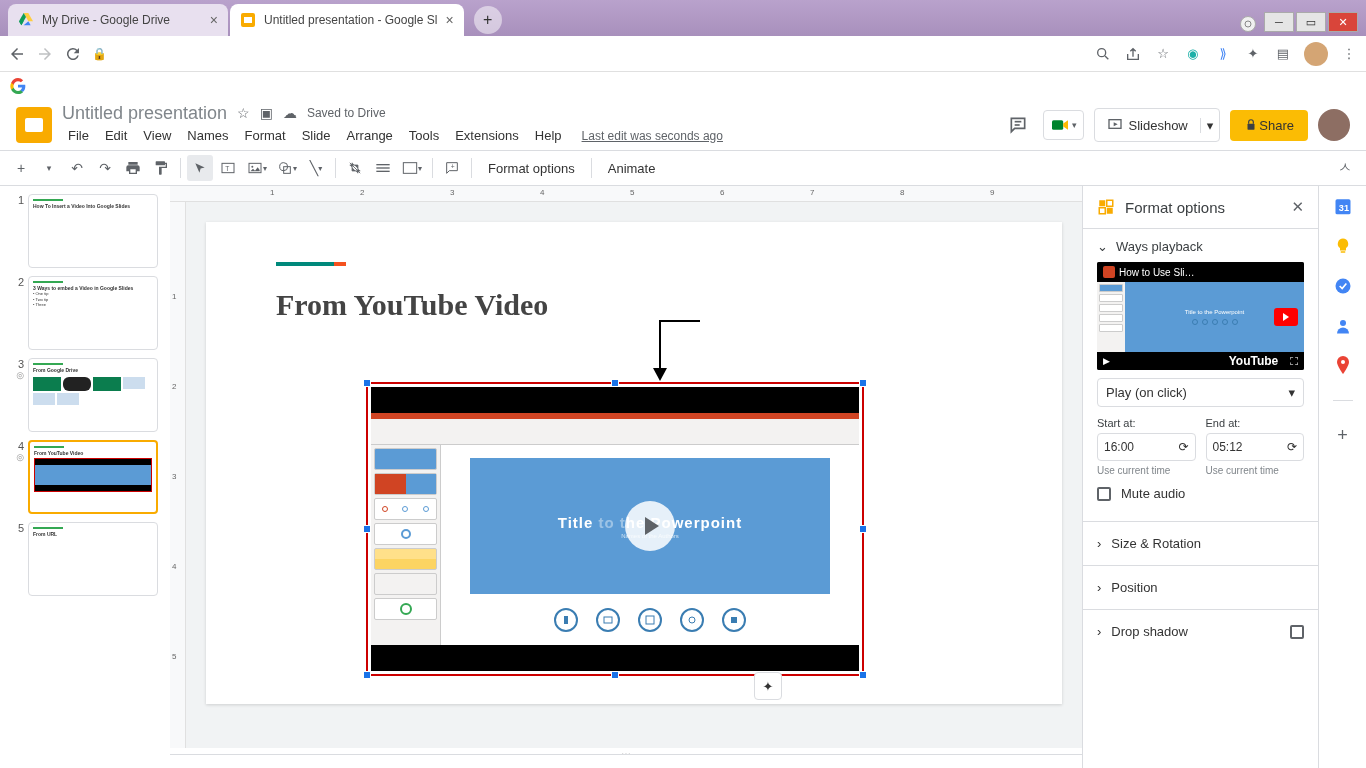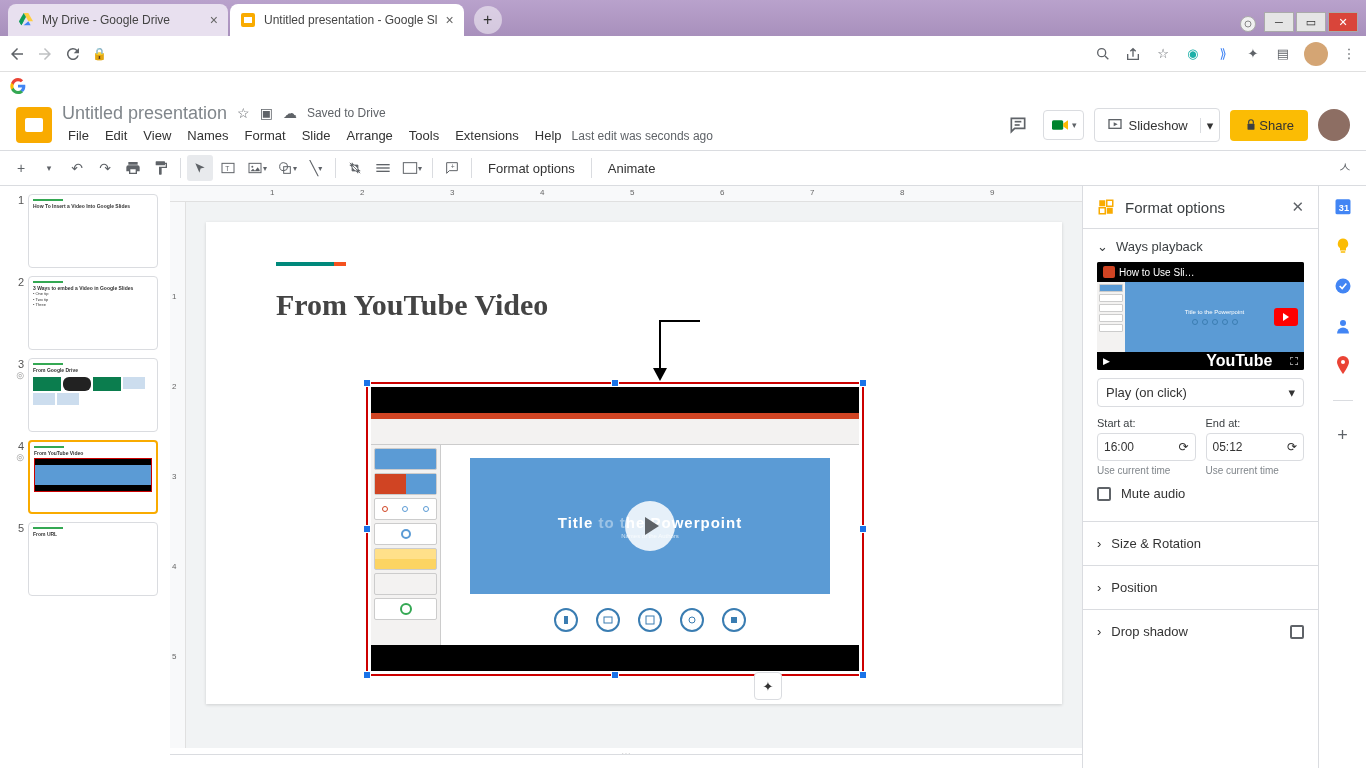--- a/index.html
+++ b/index.html
@@ -44,21 +44,21 @@
 .meet-btn { border: 1px solid #dadce0; border-radius: 4px; padding: 0 6px; width: auto; }
 .slideshow-btn { display: flex; align-items: center; border: 1px solid #dadce0; border-radius: 4px; height: 34px; }
 .slideshow-main { padding: 0 12px; display: flex; align-items: center; gap: 6px; }
 .slideshow-caret { border-left: 1px solid #dadce0; padding: 0 6px; }
 .share-btn { background: #fbbc04; border-radius: 4px; padding: 8px 14px; font-weight: 500; display: flex; align-items: center; gap: 1px; }
 .profile-avatar { width: 32px; height: 32px; border-radius: 50%; background: #8d6e63; }
 
 
 .menu-bar { height: 24px; display: flex; align-items: center; padding: 0 16px 0 62px; gap: 4px; font-size: 13px; }
 .menu-item { padding: 2px 6px; }
-.last-edit { color: #5f6368; font-size: 12px; }
+.last-edit { text-decoration: underline; color: #5f6368; font-size: 12px; margin-left: 10px; }
 
 
 .toolbar { height: 36px; border-top: 1px solid #dadce0; border-bottom: 1px solid #dadce0; display: flex; align-items: center; padding: 0 8px; gap: 2px; }
 .tool-btn { min-width: 26px; height: 26px; display: flex; align-items: center; justify-content: center; color: #5f6368; font-size: 14px; border-radius: 3px; padding: 0 4px; }
 .tool-sep { width: 1px; height: 20px; background: #dadce0; margin: 0 4px; }
 .tool-text { font-size: 13px; color: #333; padding: 0 10px; }
 
 
 .main-area { display: flex; height: 608px; }
 
@@ -136,21 +136,21 @@
 .fp-vt-thumbs { width: 28px; background: #f3f2f1; display:flex; flex-direction:column; padding:2px; gap:2px; }
 .fp-vt-th { height:8px; border:1px solid #ccc; border-radius:1px; background:#fff; }
 .fp-vt-th.bl { background:#5b9bd5; }
 .fp-vt-main { flex: 1; background: #5b9bd5; display: flex; flex-direction:column; align-items: center; justify-content: center; position: relative; }
 .fp-vt-title { color:#fff; font-size:6px; }
 .fp-vt-icons { display:flex; gap:4px; margin-top:4px; }
 .fp-vt-icon { width:6px; height:6px; border:1px solid #3a7db2; border-radius:50%; }
 .fp-vt-play { position: absolute; width: 24px; height: 18px; background: #f00; border-radius: 3px; display: flex; align-items: center; justify-content: center; right:6px; top:50%; margin-top:-9px; }
 .fp-vt-play-tri { width:0; height:0; border-left:6px solid #fff; border-top:4px solid transparent; border-bottom:4px solid transparent; }
 .fp-vt-footer { position: absolute; bottom: 0; left: 0; right: 0; height: 18px; background: rgba(0,0,0,0.85); color: #fff; font-size: 9px; display: flex; align-items: center; padding: 0 6px; }
-.yt-logo { margin-left: auto; font-weight: bold; font-size: 16px; margin-right: 18px; }
+.yt-logo { margin-left: auto; font-weight: bold; font-size: 12px; margin-right: 12px; }
 .expand-icon { font-size: 11px; }
 .fp-select { border: 1px solid #dadce0; border-radius: 4px; padding: 6px 8px; font-size: 13px; display: flex; justify-content: space-between; align-items: center; margin: 6px 0 10px 0; }
 .fp-time-row { display: flex; gap: 10px; }
 .fp-time-col { flex: 1; }
 .fp-time-label { font-size: 11px; color: #3c4043; margin-bottom: 4px; }
 .fp-time-input { border: 1px solid #dadce0; border-radius: 4px; padding: 6px 6px; font-size: 12px; display: flex; align-items: center; justify-content: space-between; }
 .fp-hint { font-size: 10px; color: #80868b; margin-top: 4px; }
 .fp-check-row { display: flex; align-items: center; gap: 10px; font-size: 13px; padding: 10px 0; }
 .fp-checkbox { width: 14px; height: 14px; border: 2px solid #5f6368; border-radius: 2px; }
 .fp-collapse { display: flex; align-items: center; justify-content: space-between; padding: 14px; border-top: 1px solid #dadce0; font-size: 13px; }

